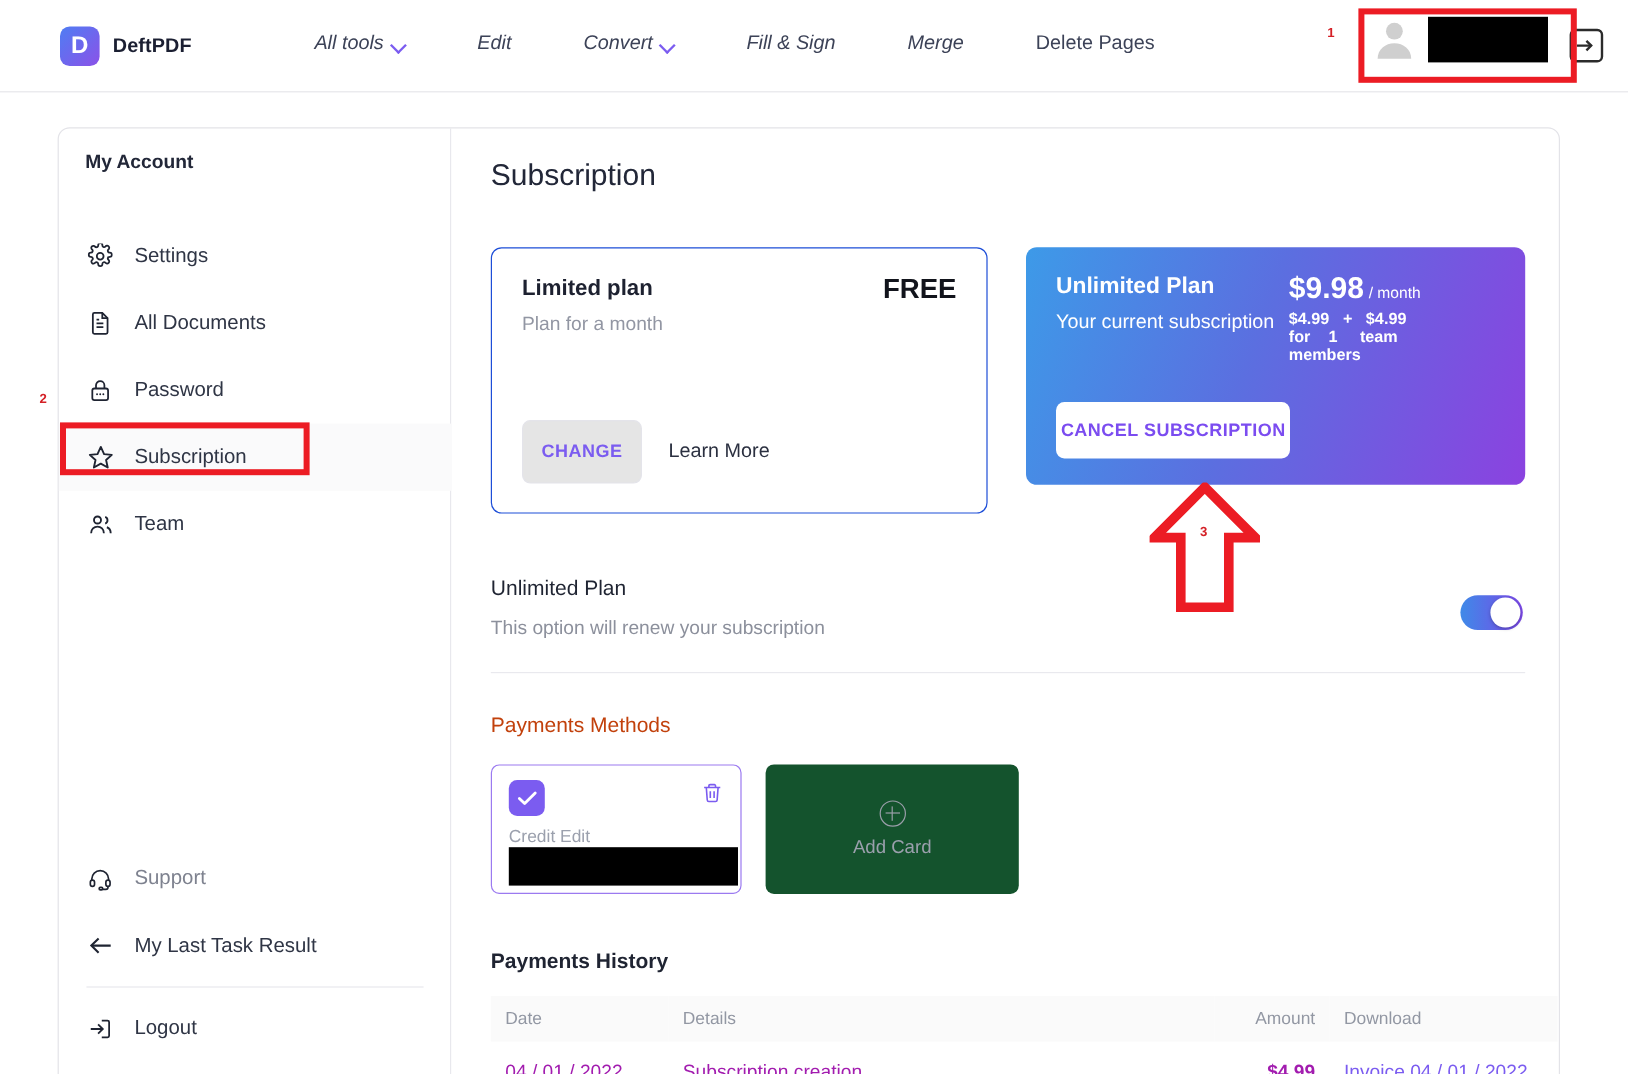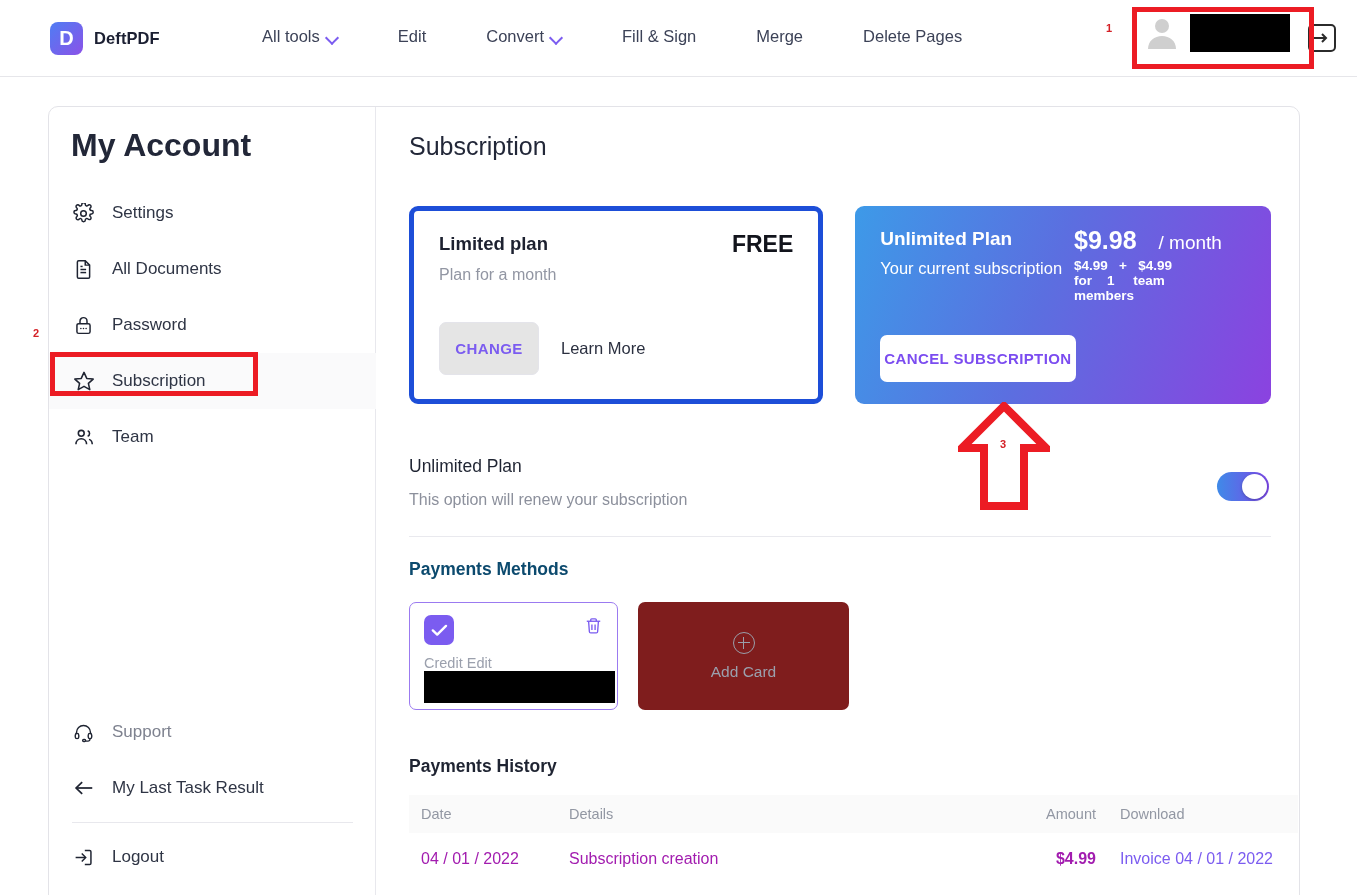--- a/index.html
+++ b/index.html
@@ -27,21 +27,21 @@
     display: flex; align-items: center; justify-content: center;
   }
   .logo-text { font-size: 16.5px; font-weight: bold; color: #1b1f32; letter-spacing: .1px; }
 
   .nav { position: absolute; left: 262px; top: 27px; display: flex; align-items: center; gap: 0; }
   .nav-item {
     display: flex; align-items: center; gap: 7px;
     font-size: 16.5px; color: #3c4257; cursor: pointer;
     padding: 0 20px 0 0; white-space: nowrap;
   }
-  .nav-item.sp { margin-right: 40px; }
+  .nav-item.sp { margin-right: 40px; font-style: italic; }
   .caret { width: 11px; height: 7px; position: relative; display: inline-block; }
   .caret::before {
     content: ""; position: absolute; left: 0; top: 0;
     width: 8px; height: 8px; border-right: 2px solid #7b5cf0; border-bottom: 2px solid #7b5cf0;
     transform: rotate(45deg);
   }
 
   .user-box { position: absolute; left: 1144px; top: 14px; display: flex; align-items: center; gap: 10px; }
   .avatar-ic { width: 36px; height: 36px; }
   .redact { background: #000; }
@@ -52,41 +52,41 @@
     display: flex; align-items: center; justify-content: center;
   }
 
   
   .panel {
     position: absolute; left: 48px; top: 106px;
     width: 1252px; height: 800px;
     border: 1px solid #e3e3e8; border-radius: 10px; background: #fff;
   }
   .sidebar { position: absolute; left: 0; top: 0; width: 327px; height: 100%; border-right: 1px solid #e8e8ed; }
-  .acct-title { position: absolute; left: 22px; top: 20px; font-size: 32px; font-weight: bold; color: #222738; }
+  .acct-title { position: absolute; left: 22px; top: 20px; font-size: 16px; font-weight: bold; color: #222738; }
 
   .side-list { position: absolute; left: 0; top: 78px; width: 327px; }
   .side-item {
     display: flex; align-items: center; gap: 17px;
     height: 56px; padding-left: 23px; font-size: 17px; color: #2f3545; cursor: pointer;
   }
   .side-item.active { background: #fafafb; }
   .side-item .ic { width: 23px; height: 23px; display: flex; align-items: center; justify-content: center; }
 
   .side-bottom { position: absolute; left: 0; bottom: 20px; width: 327px; }
   .side-item.muted { color: #7e828f; }
   .side-sep { height: 1px; background: #e8e8ed; margin: 6px 23px 6px 23px; }
 
   
   .main { position: absolute; left: 327px; top: 0; right: 0; height: 100%; padding: 20px 28px 0 33px; }
   .page-title { font-size: 25px; color: #222738; margin-top: 5px; }
 
   .cards { display: flex; gap: 32px; margin-top: 45px; }
   .card-free {
-    width: 428px; height: 198px; border: 5px solid #1d4ed8; border-radius: 9px;
+    width: 428px; height: 222px; border: 1px solid #1d4ed8; border-radius: 9px;
     padding: 22px 25px; position: relative;
   }
   .plan-name { font-size: 18.5px; font-weight: bold; color: #1d2130; }
   .plan-sub { font-size: 16px; color: #9296a3; margin-top: 11px; }
   .free-tag { position: absolute; right: 25px; top: 20px; font-size: 23px; font-weight: bold; color: #12141c; }
   .row-btns { display: flex; align-items: center; gap: 22px; position: absolute; left: 25px; bottom: 24px; }
   .btn-change {
     width: 100px; height: 53px; border: 1px solid #e4e4ea; border-radius: 7px; background: #e5e5e5;
     color: #7b5cf0; font-size: 15px; font-weight: bold; letter-spacing: .4px; cursor: pointer;
     font-family: "Liberation Sans", sans-serif;
@@ -95,21 +95,21 @@
 
   .card-paid {
     width: 430px; height: 198px; border-radius: 9px; padding: 22px 25px; position: relative;
     background: linear-gradient(110deg, #3d9ae8 0%, #5b6fe0 45%, #8b42e0 100%);
     color: #fff;
   }
   .paid-name { font-size: 19px; font-weight: bold; }
   .paid-sub { font-size: 16.5px; margin-top: 9px; }
   .price-wrap { position: absolute; right: 22px; top: 20px; width: 175px; text-align: left; }
   .price-main { font-size: 25px; font-weight: bold; display: inline; }
-  .price-per { font-size: 19px; display: inline; margin-left: 22px; }
+  .price-per { font-size: 13px; display: inline; margin-left: 4px; }
   .price-break { font-size: 13.5px; font-weight: bold; line-height: 1.12; margin-top: 3px; }
   .price-break .sp { display: inline-block; }
   .btn-cancel {
     position: absolute; left: 25px; bottom: 22px;
     height: 47px; padding: 0 4px; border: none; border-radius: 7px; background: #fff;
     color: #7b4cf0; font-size: 15px; font-weight: bold; letter-spacing: .4px; cursor: pointer;
     font-family: "Liberation Sans", sans-serif;
   }
 
   .renew { margin-top: 52px; position: relative; }
@@ -118,36 +118,36 @@
   .toggle {
     position: absolute; right: 2px; top: 16px; width: 52px; height: 29px; border-radius: 15px;
     background: linear-gradient(90deg, #3f8ae8 0%, #7b47e6 100%); cursor: pointer;
   }
   .toggle .knob {
     position: absolute; right: 2px; top: 2px; width: 25px; height: 25px; border-radius: 50%;
     background: #fff; box-shadow: 0 1px 3px rgba(0,0,0,.25);
   }
   .hr { height: 1px; background: #e9e9ee; margin-top: 27px; }
 
-  .sec-title { font-size: 17.5px; font-weight: bold; color: #0c4a6e; margin-top: 22px; }
+  .sec-title { font-size: 17.5px; font-weight: normal; color: #c2410c; margin-top: 33px; }
 
   .pm-row { display: flex; gap: 20px; margin-top: 22px; }
   .pm-card {
     width: 209px; height: 108px; border: 1px solid #9b7af0; border-radius: 7px;
     position: relative; padding: 12px 14px;
   }
   .chk {
     width: 30px; height: 30px; border-radius: 7px; background: #7b5cf0;
     display: flex; align-items: center; justify-content: center;
   }
   .trash { position: absolute; right: 14px; top: 13px; cursor: pointer; }
   .pm-label { font-size: 14.5px; color: #9ba0ad; margin-top: 10px; }
   .card-redact { position: absolute; left: 14px; top: 68px; width: 191px; height: 32px; }
   .add-card {
-    width: 211px; height: 108px; border-radius: 7px; background: #7f1d1d;
+    width: 211px; height: 108px; border-radius: 7px; background: #14532d;
     display: flex; flex-direction: column; align-items: center; justify-content: center; gap: 9px;
     cursor: pointer;
   }
   .plus-ic { width: 22px; height: 22px; border: 1.6px solid #9a9ea9; border-radius: 50%; position: relative; }
   .plus-ic::before, .plus-ic::after {
     content: ""; position: absolute; background: #9a9ea9;
   }
   .plus-ic::before { left: 4px; top: 9.2px; width: 12px; height: 1.6px; }
   .plus-ic::after  { top: 4px; left: 9.2px; height: 12px; width: 1.6px; }
   .add-label { font-size: 15.5px; color: #9ba0ad; }

